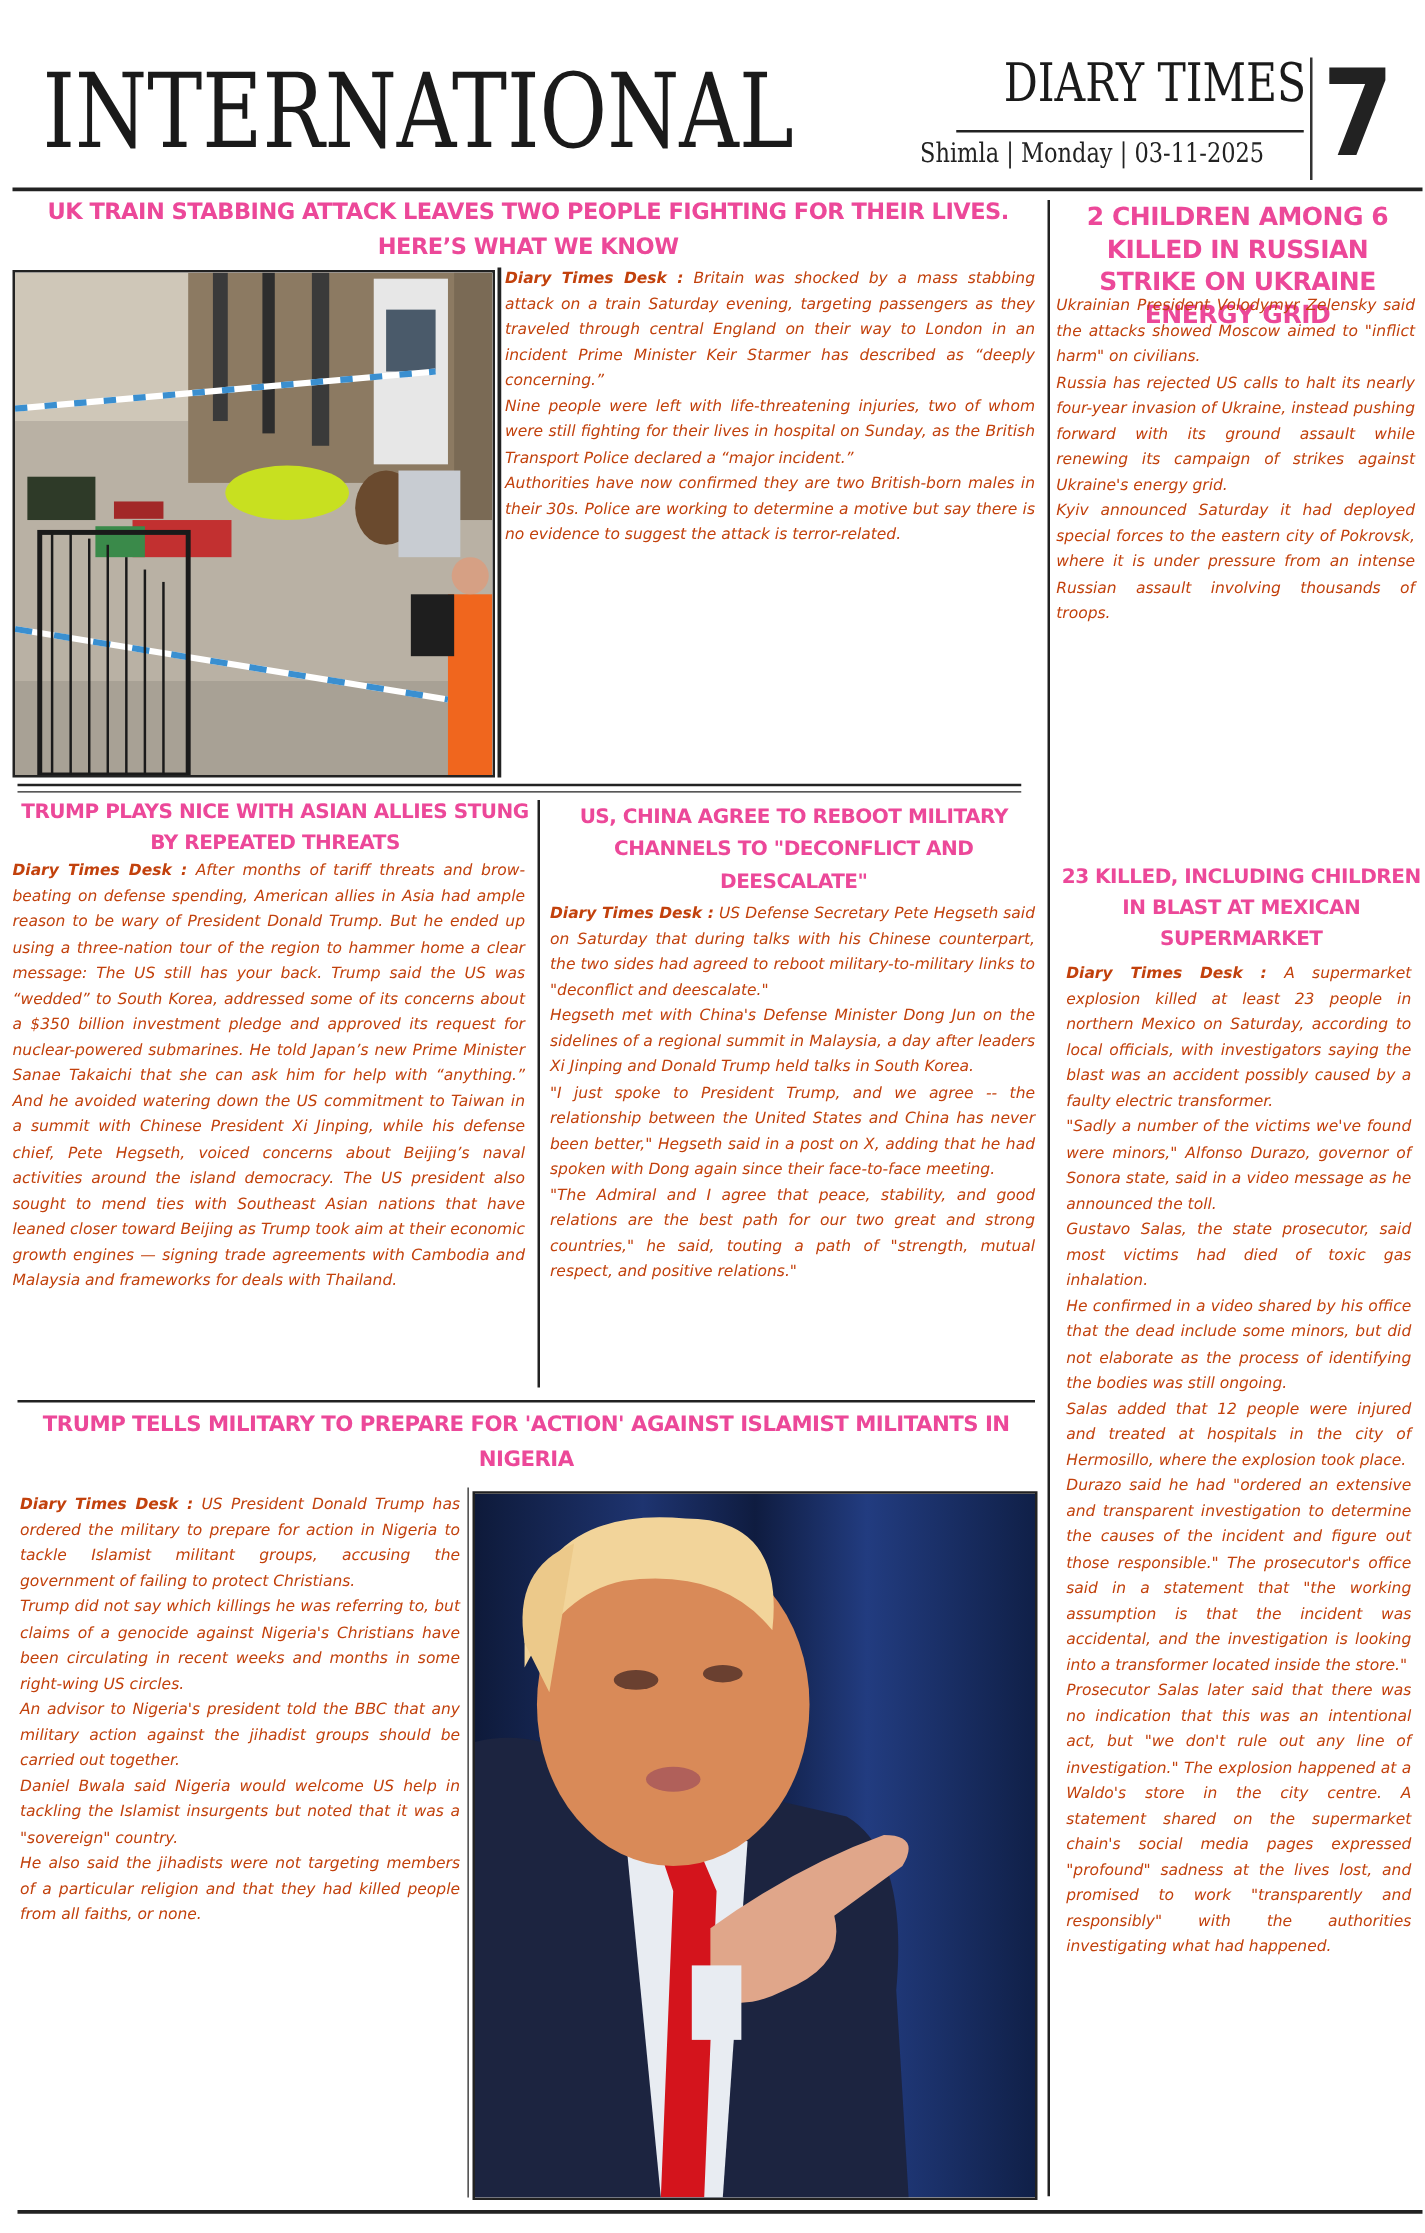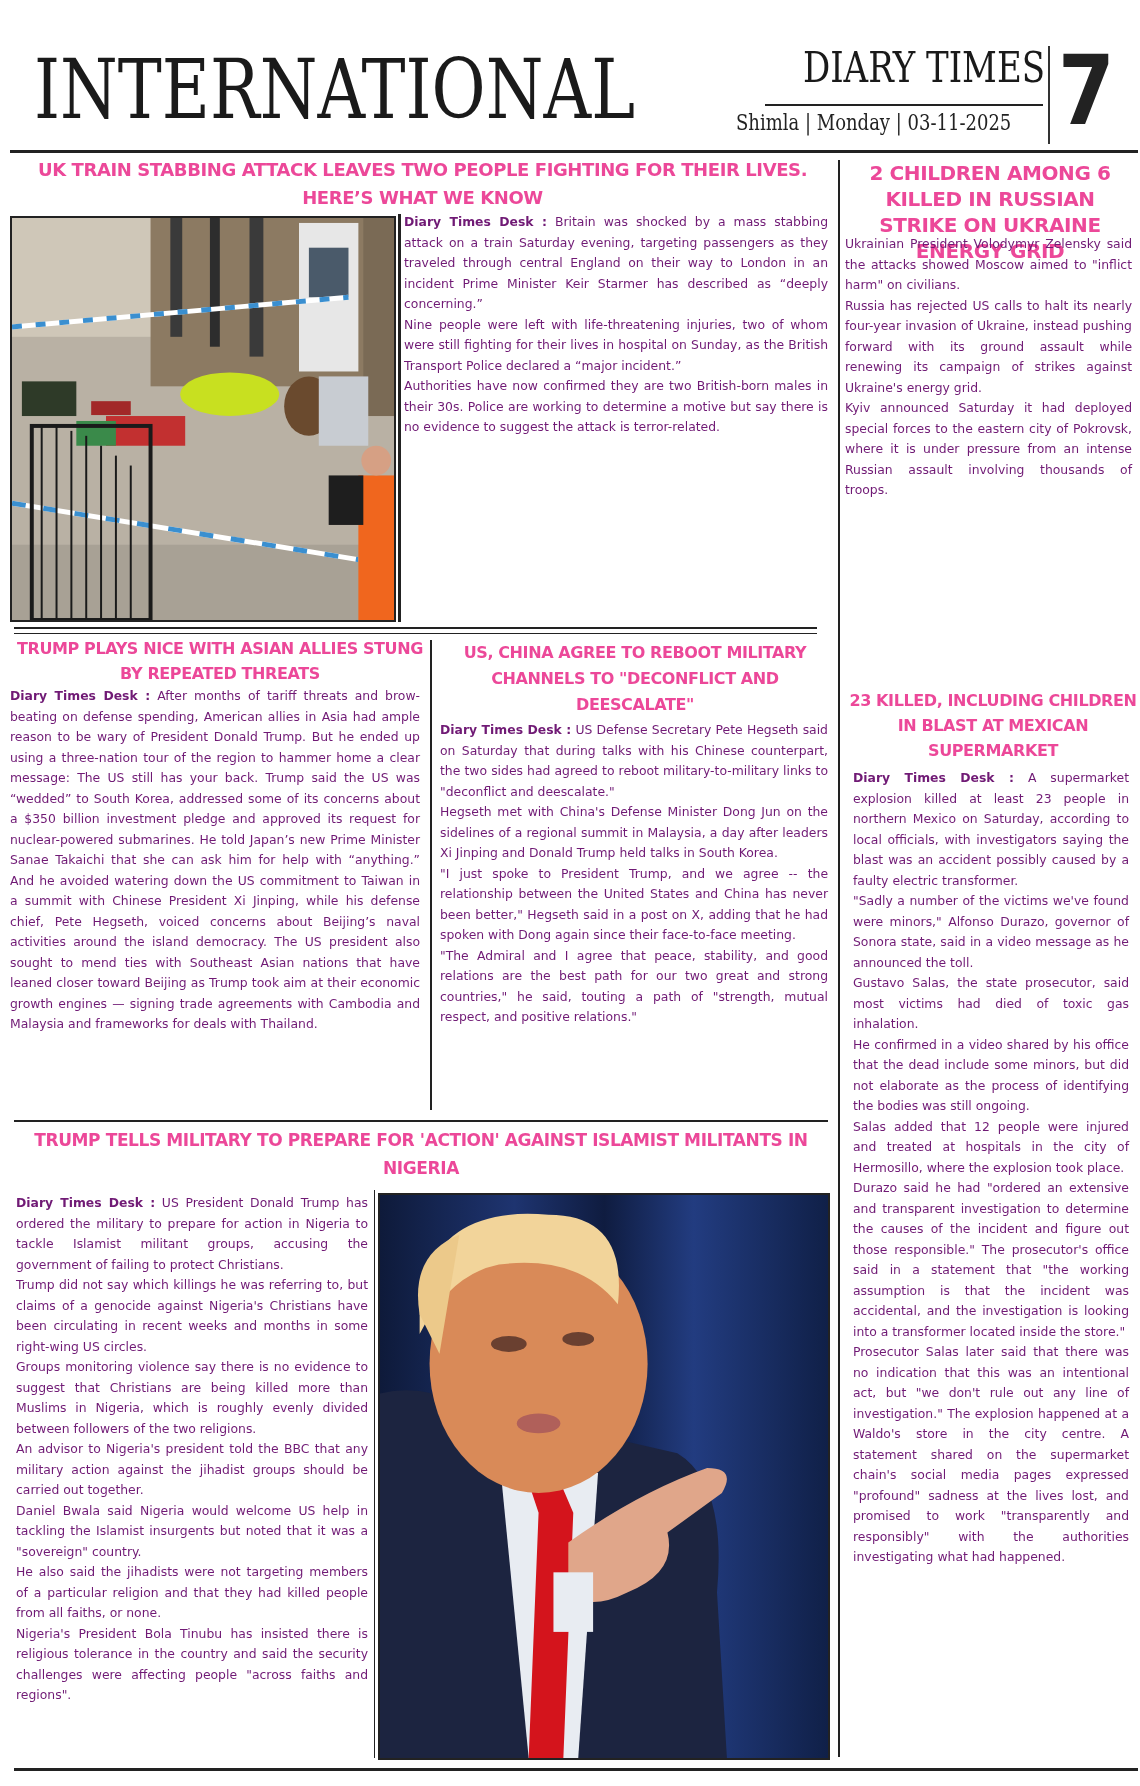--- a/index.html
+++ b/index.html
@@ -36,21 +36,21 @@
   .hrule-thin { background: #222; height: 1px; }
   .vrule { background: #222; width: 2px; }
 
   
   .headline {
     font-family: "DejaVu Sans", sans-serif; font-weight: bold; text-align: center;
     color: #ec4899; text-transform: uppercase; letter-spacing: -0.4px;
   }
   .body-text {
     font-family: "DejaVu Sans", sans-serif; font-size: 12.4px; line-height: 20.5px;
-    text-align: justify; color: #701a75;
+    text-align: justify; color: #c2410c; font-style: italic;
   }
   .body-text p { margin: 0; }
   .body-text p.gap { }
   .byline { font-weight: bold; }
 
   
   .photo { overflow: hidden; border: 2px solid #222; }
   .photo svg { display: block; width: 100%; height: 100%; }
 </style>
 </head>
@@ -150,25 +150,23 @@
   <p>"I just spoke to President Trump, and we agree -- the relationship between the United States and China has never been better," Hegseth said in a post on X, adding that he had spoken with Dong again since their face-to-face meeting.</p>
   <p>"The Admiral and I agree that peace, stability, and good relations are the best path for our two great and strong countries," he said, touting a path of "strength, mutual respect, and positive relations."</p>
 </div>
 
 <div class="abs hrule" style="left:14px; top:1120px; width:814px; height:2px;"></div>
 
 <div class="abs headline" style="left:14px; top:1126px; width:814px; font-size:17px; line-height:28px;">TRUMP TELLS MILITARY TO PREPARE FOR 'ACTION' AGAINST ISLAMIST MILITANTS IN NIGERIA</div>
 <div class="abs body-text" style="left:16px; top:1193px; width:352px;">
   <p><span class="byline">Diary Times Desk :</span> <span>US President Donald Trump has ordered the military to prepare for action in Nigeria to tackle Islamist militant groups, accusing the government of failing to protect Christians.</span></p>
   <p>Trump did not say which killings he was referring to, but claims of a genocide against Nigeria's Christians have been circulating in recent weeks and months in some right-wing US circles.</p>
-  <p>Groups monitoring violence say there is no evidence to suggest that Christians are being killed more than Muslims in Nigeria, which is roughly evenly divided between followers of the two religions.</p>
   <p>An advisor to Nigeria's president told the BBC that any military action against the jihadist groups should be carried out together.</p>
   <p>Daniel Bwala said Nigeria would welcome US help in tackling the Islamist insurgents but noted that it was a "sovereign" country.</p>
   <p>He also said the jihadists were not targeting members of a particular religion and that they had killed people from all faiths, or none.</p>
-  <p>Nigeria's President Bola Tinubu has insisted there is religious tolerance in the country and said the security challenges were affecting people "across faiths and regions".</p>
 </div>
 <div class="abs vrule" style="left:374px; top:1190px; height:568px; width:1px;"></div>
 
 <div class="abs photo" style="left:378px; top:1193px; width:452px; height:567px;">
   <svg viewBox="0 0 452 567" preserveAspectRatio="none">
     <defs>
       <linearGradient id="curtain" x1="0" x2="1" y1="0" y2="0">
         <stop offset="0" stop-color="#0e1a3a"></stop>
         <stop offset="0.3" stop-color="#1e3470"></stop>
         <stop offset="0.5" stop-color="#0f1c40"></stop>

